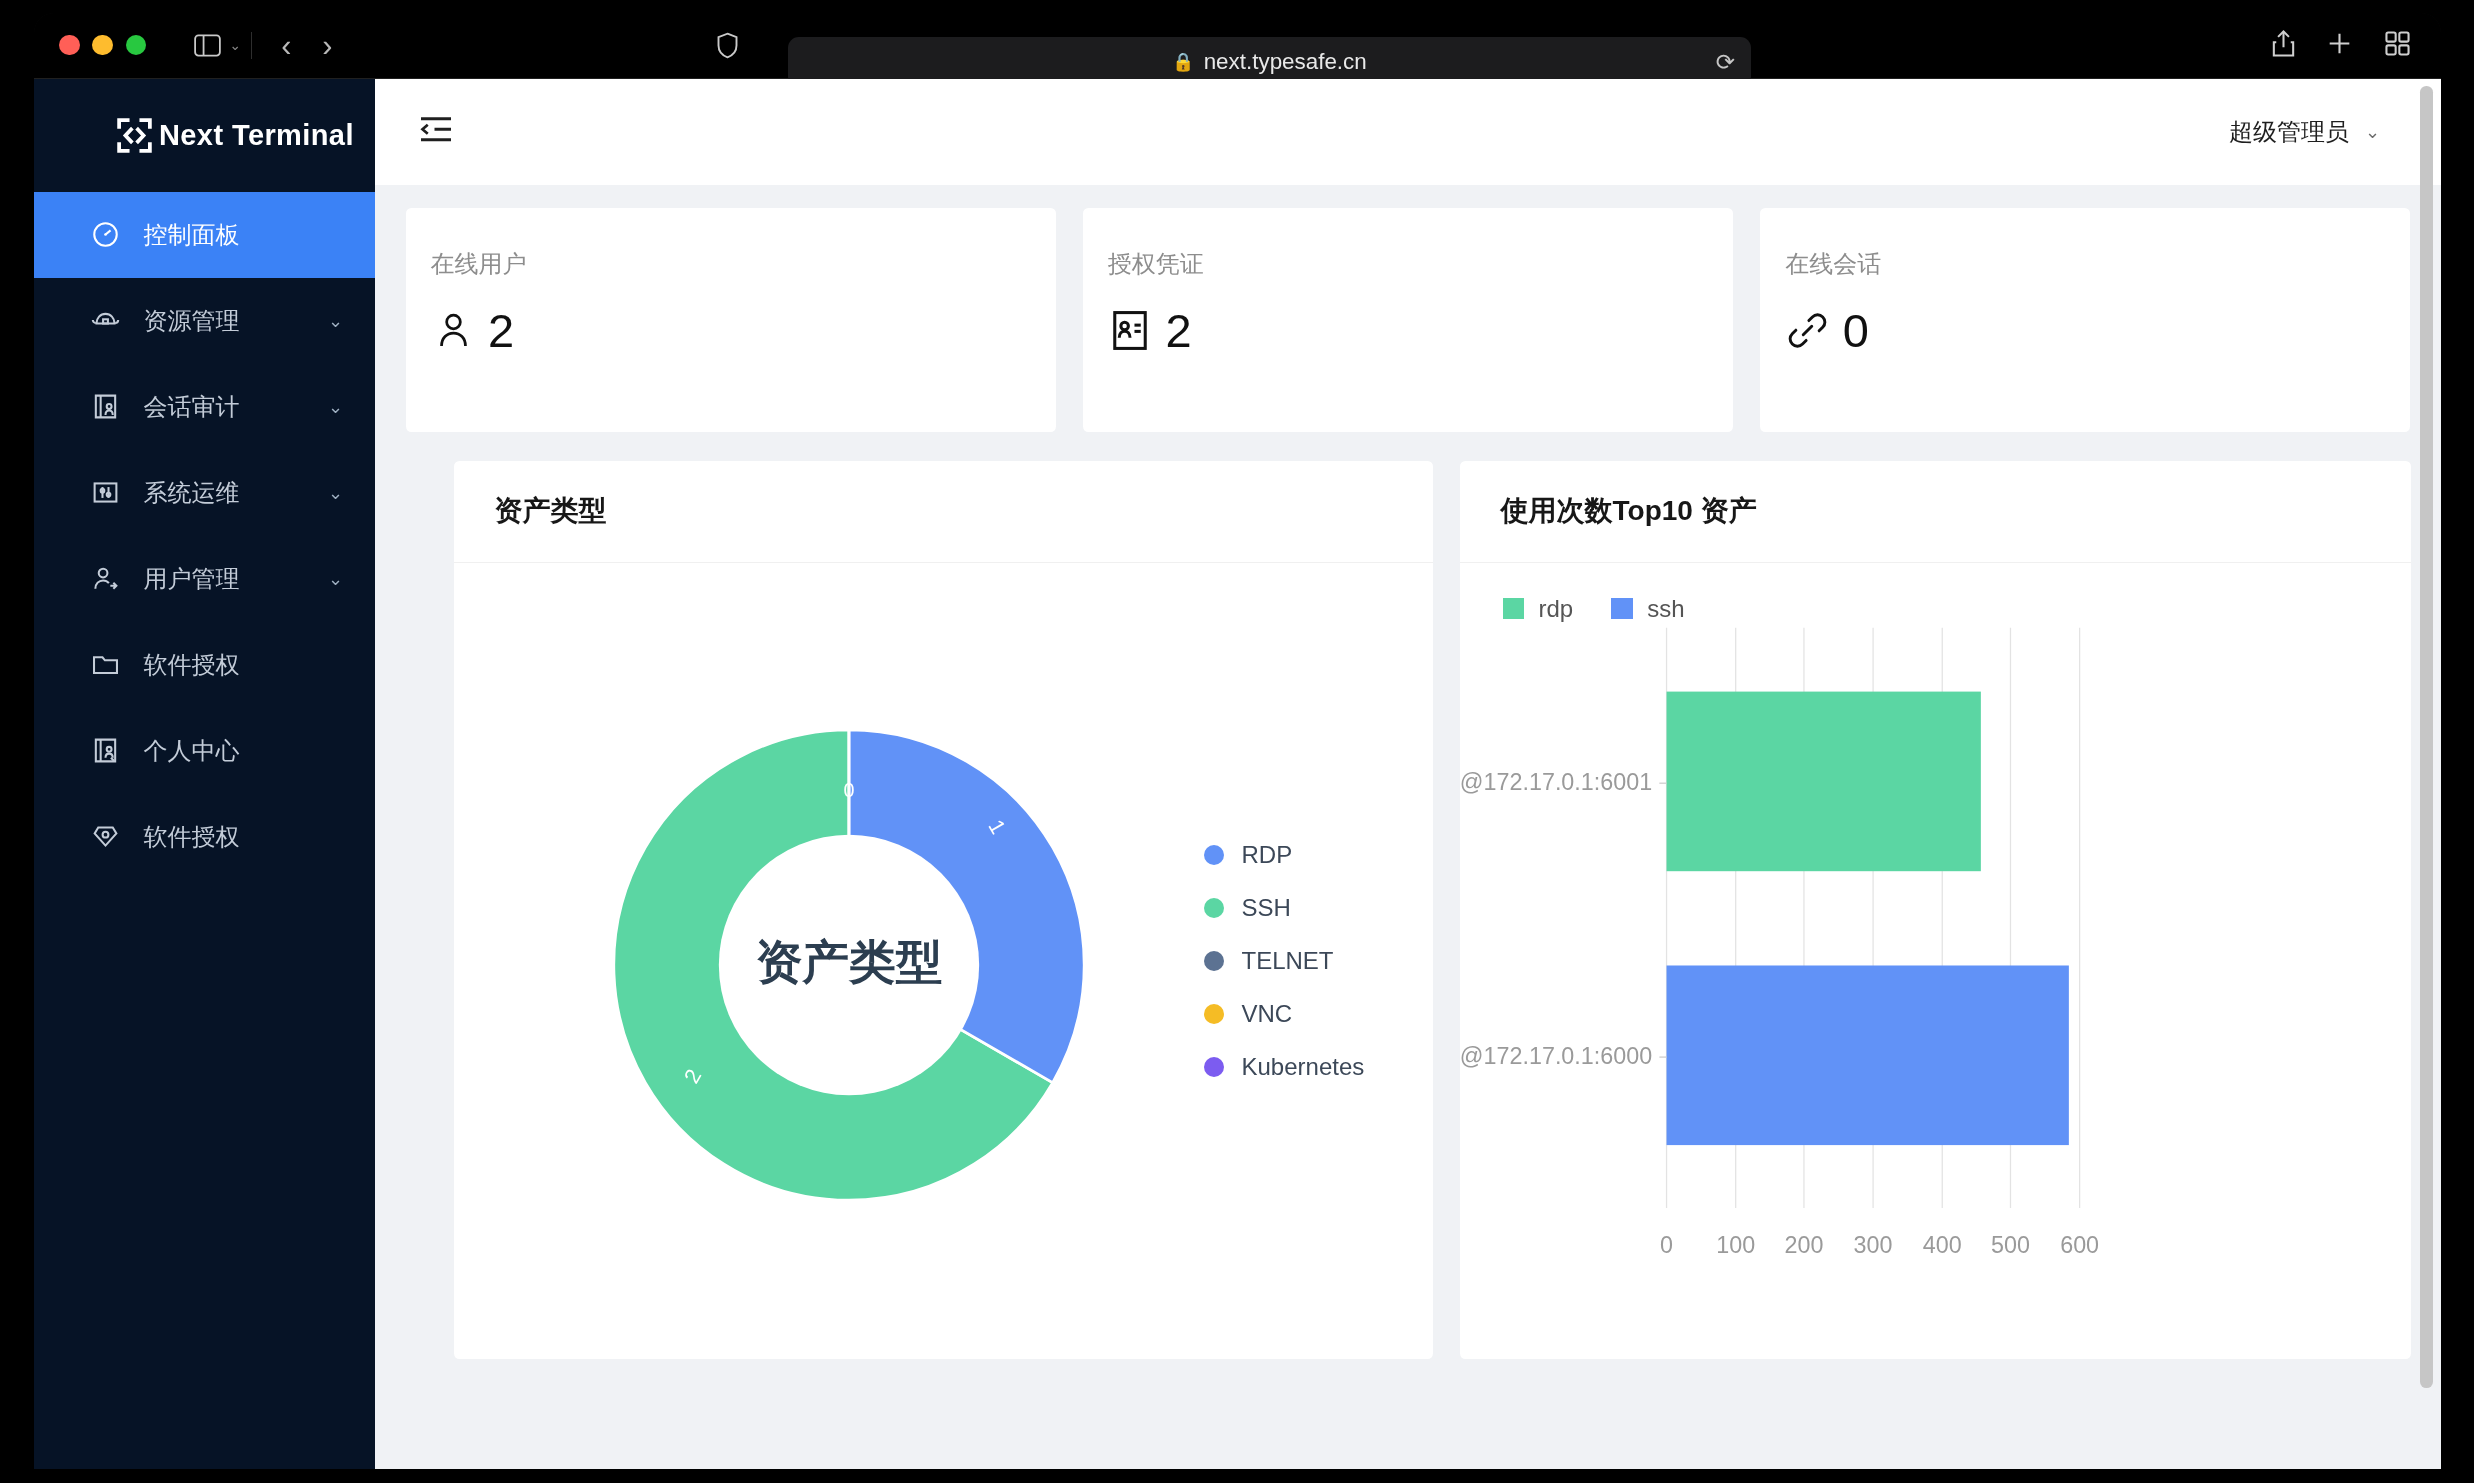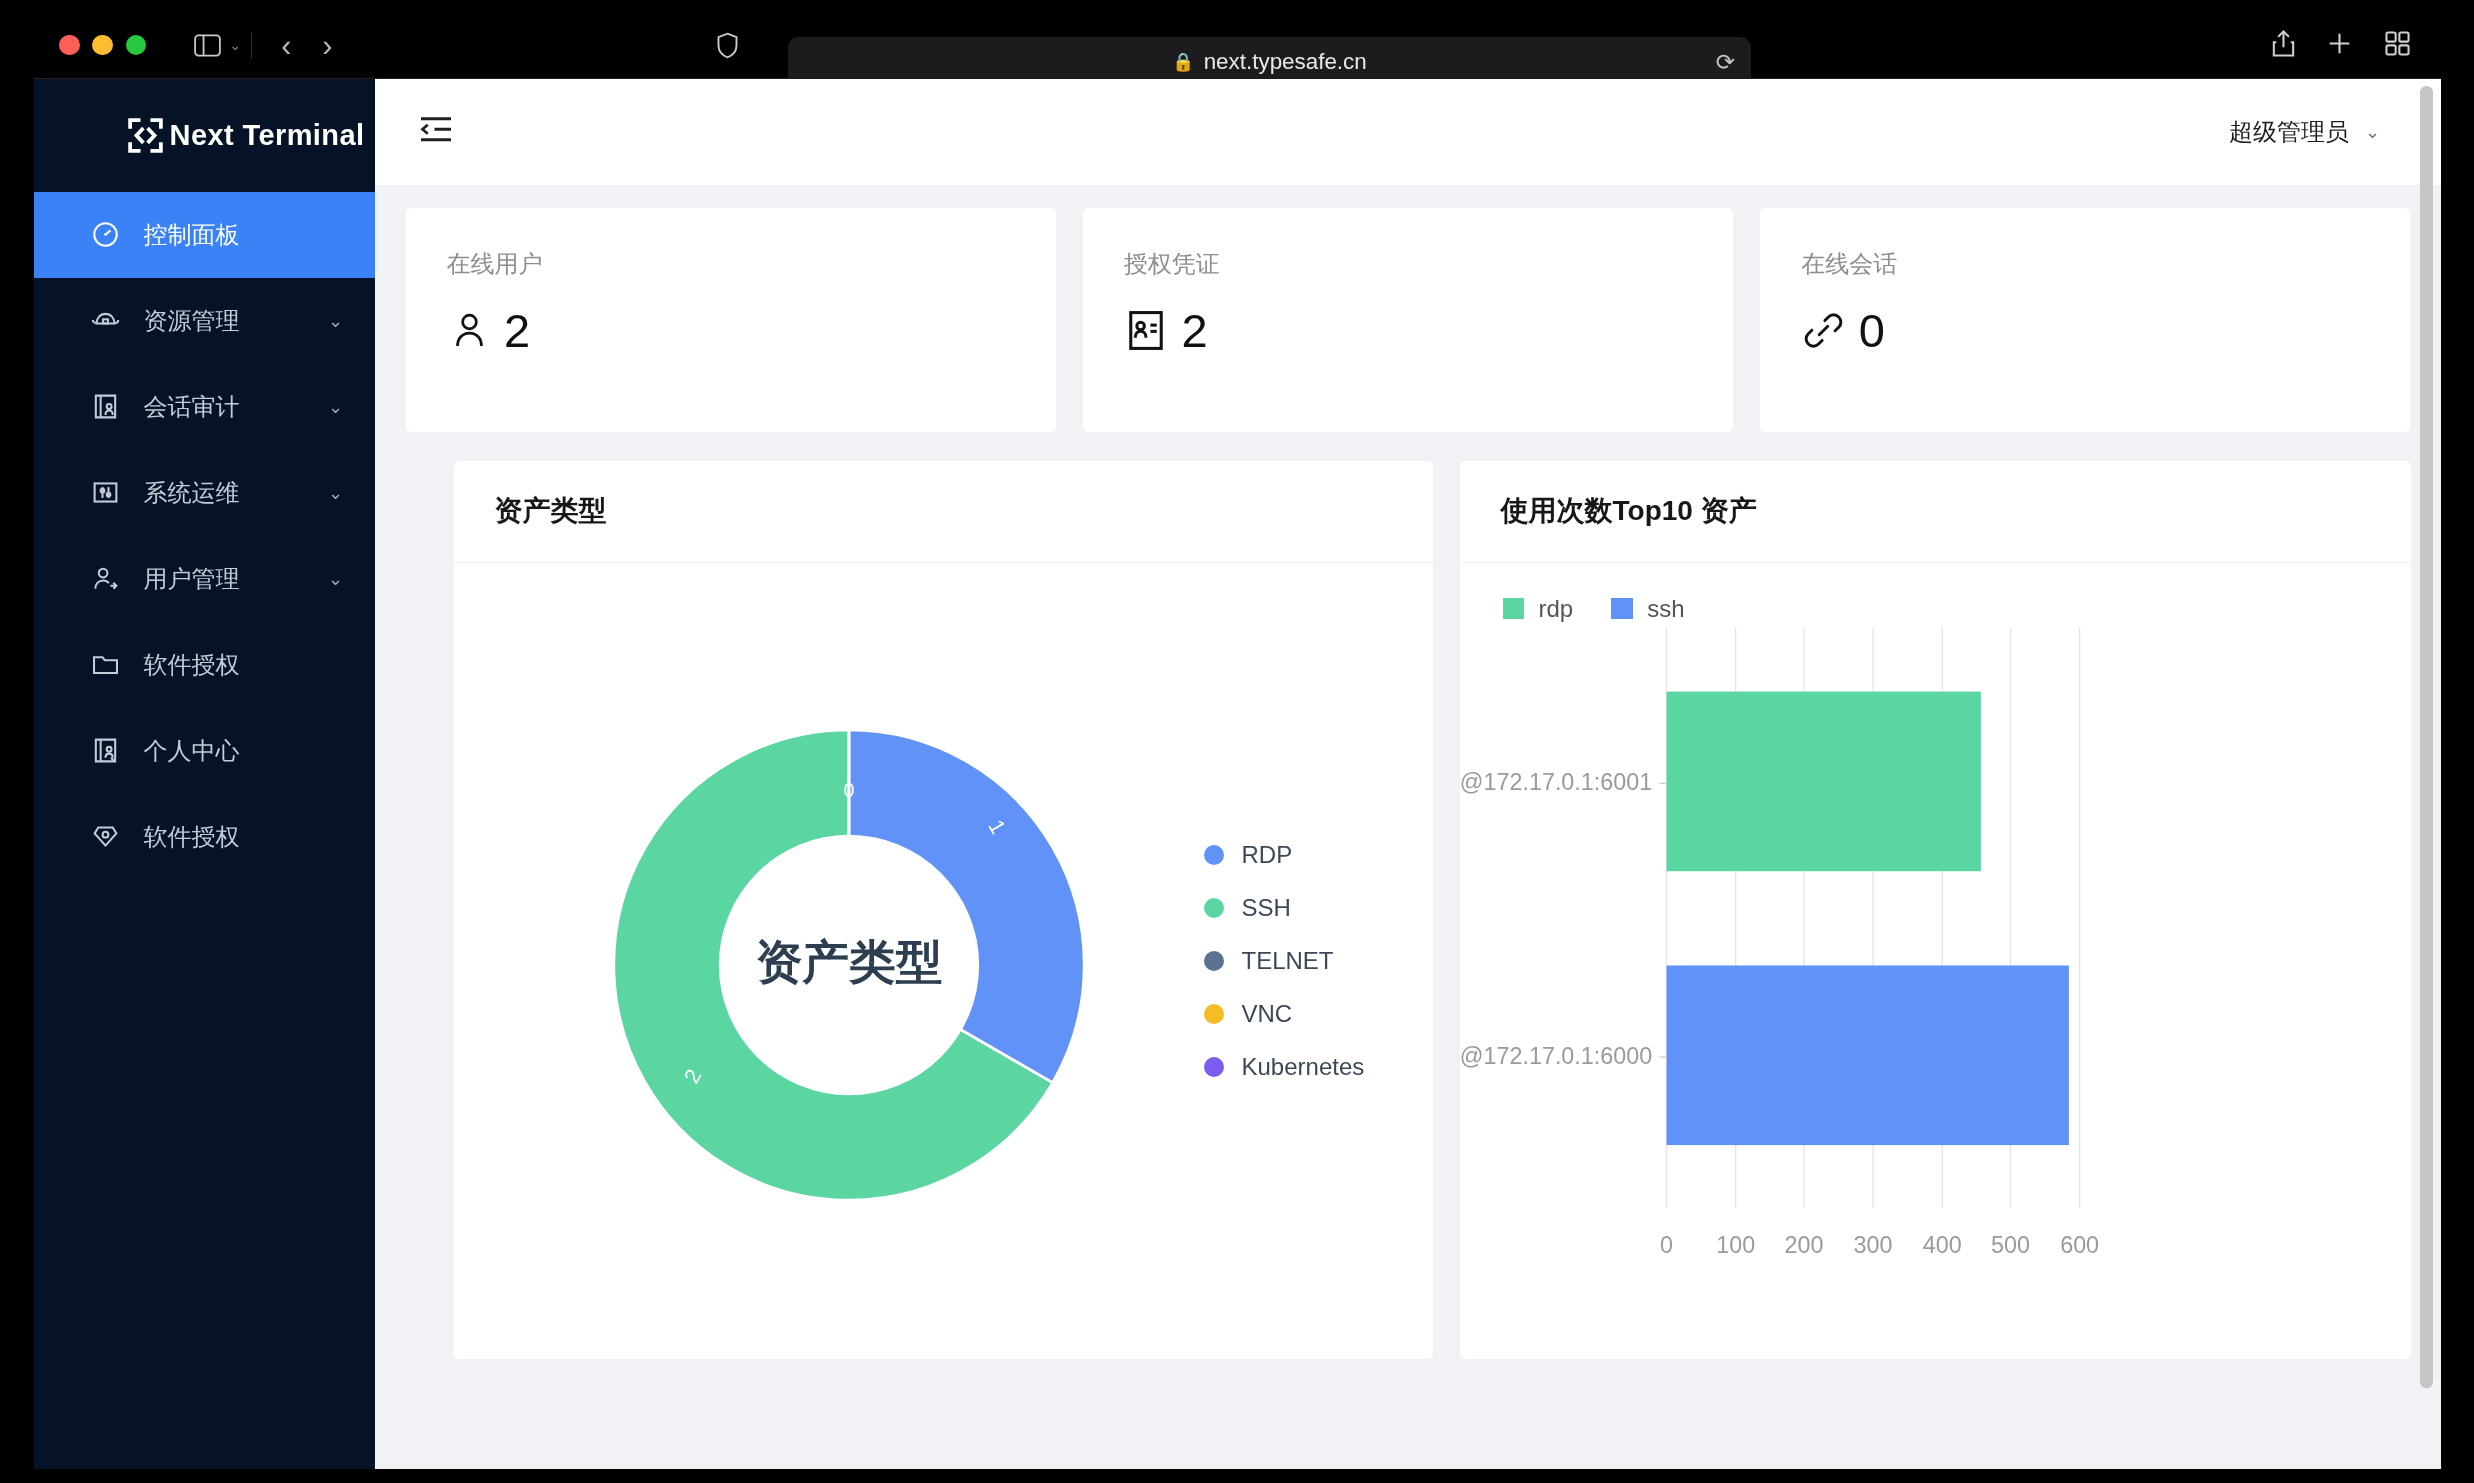--- a/index.html
+++ b/index.html
@@ -63,21 +63,21 @@
     background:#f0f2f5; display:flex;
   }
 
   
   #app-sidebar{
     width:341px; flex:0 0 341px;
     background:#061326; color:#c3ccd8;
     display:flex; flex-direction:column;
   }
   #brand{
-    height:113px; display:flex; align-items:center; gap:4px; padding-left:80px;justify-content:center;
+    height:113px; display:flex; align-items:center; gap:4px; padding-left:80px;
   }
   #brand-name{ color:#fff; font-size:29px; font-weight:bold; letter-spacing:0.4px; }
 
   .nav-item{
     height:86px; display:flex; align-items:center;
     padding-left:56px; padding-right:32px;
     font-size:24px; color:#c3ccd8; gap:23px;
   }
   .nav-item.active{ background:#3b82f6; color:#fff; }
   .nav-label{ flex:1; white-space:nowrap; }
@@ -101,21 +101,21 @@
   #main-scroll{
     flex:1; overflow:hidden;
     padding:23px 30.5px 0 30.5px;
     position:relative;
   }
 
   
   #stat-cards{ display:flex; gap:27px; }
   .stat-card{
     flex:1; background:#fff; border-radius:5.4px;
-    height:224px; padding:40px 41px;
+    height:224px; padding:40px 25px;
   }
   .stat-title{ font-size:24px; color:#8d8d8d; }
   .stat-value-row{ display:flex; align-items:center; gap:12.6px; margin-top:27px; }
   .stat-value{ font-size:47px; color:#111; line-height:1; }
   .stat-icon{ width:45px; height:45px; display:flex; align-items:center; justify-content:center; }
 
   
   #panels{ display:flex; gap:27px; margin-top:29px;margin-left:48px; }
   .panel{ background:#fff; border-radius:5.4px; }
   .panel-head{

